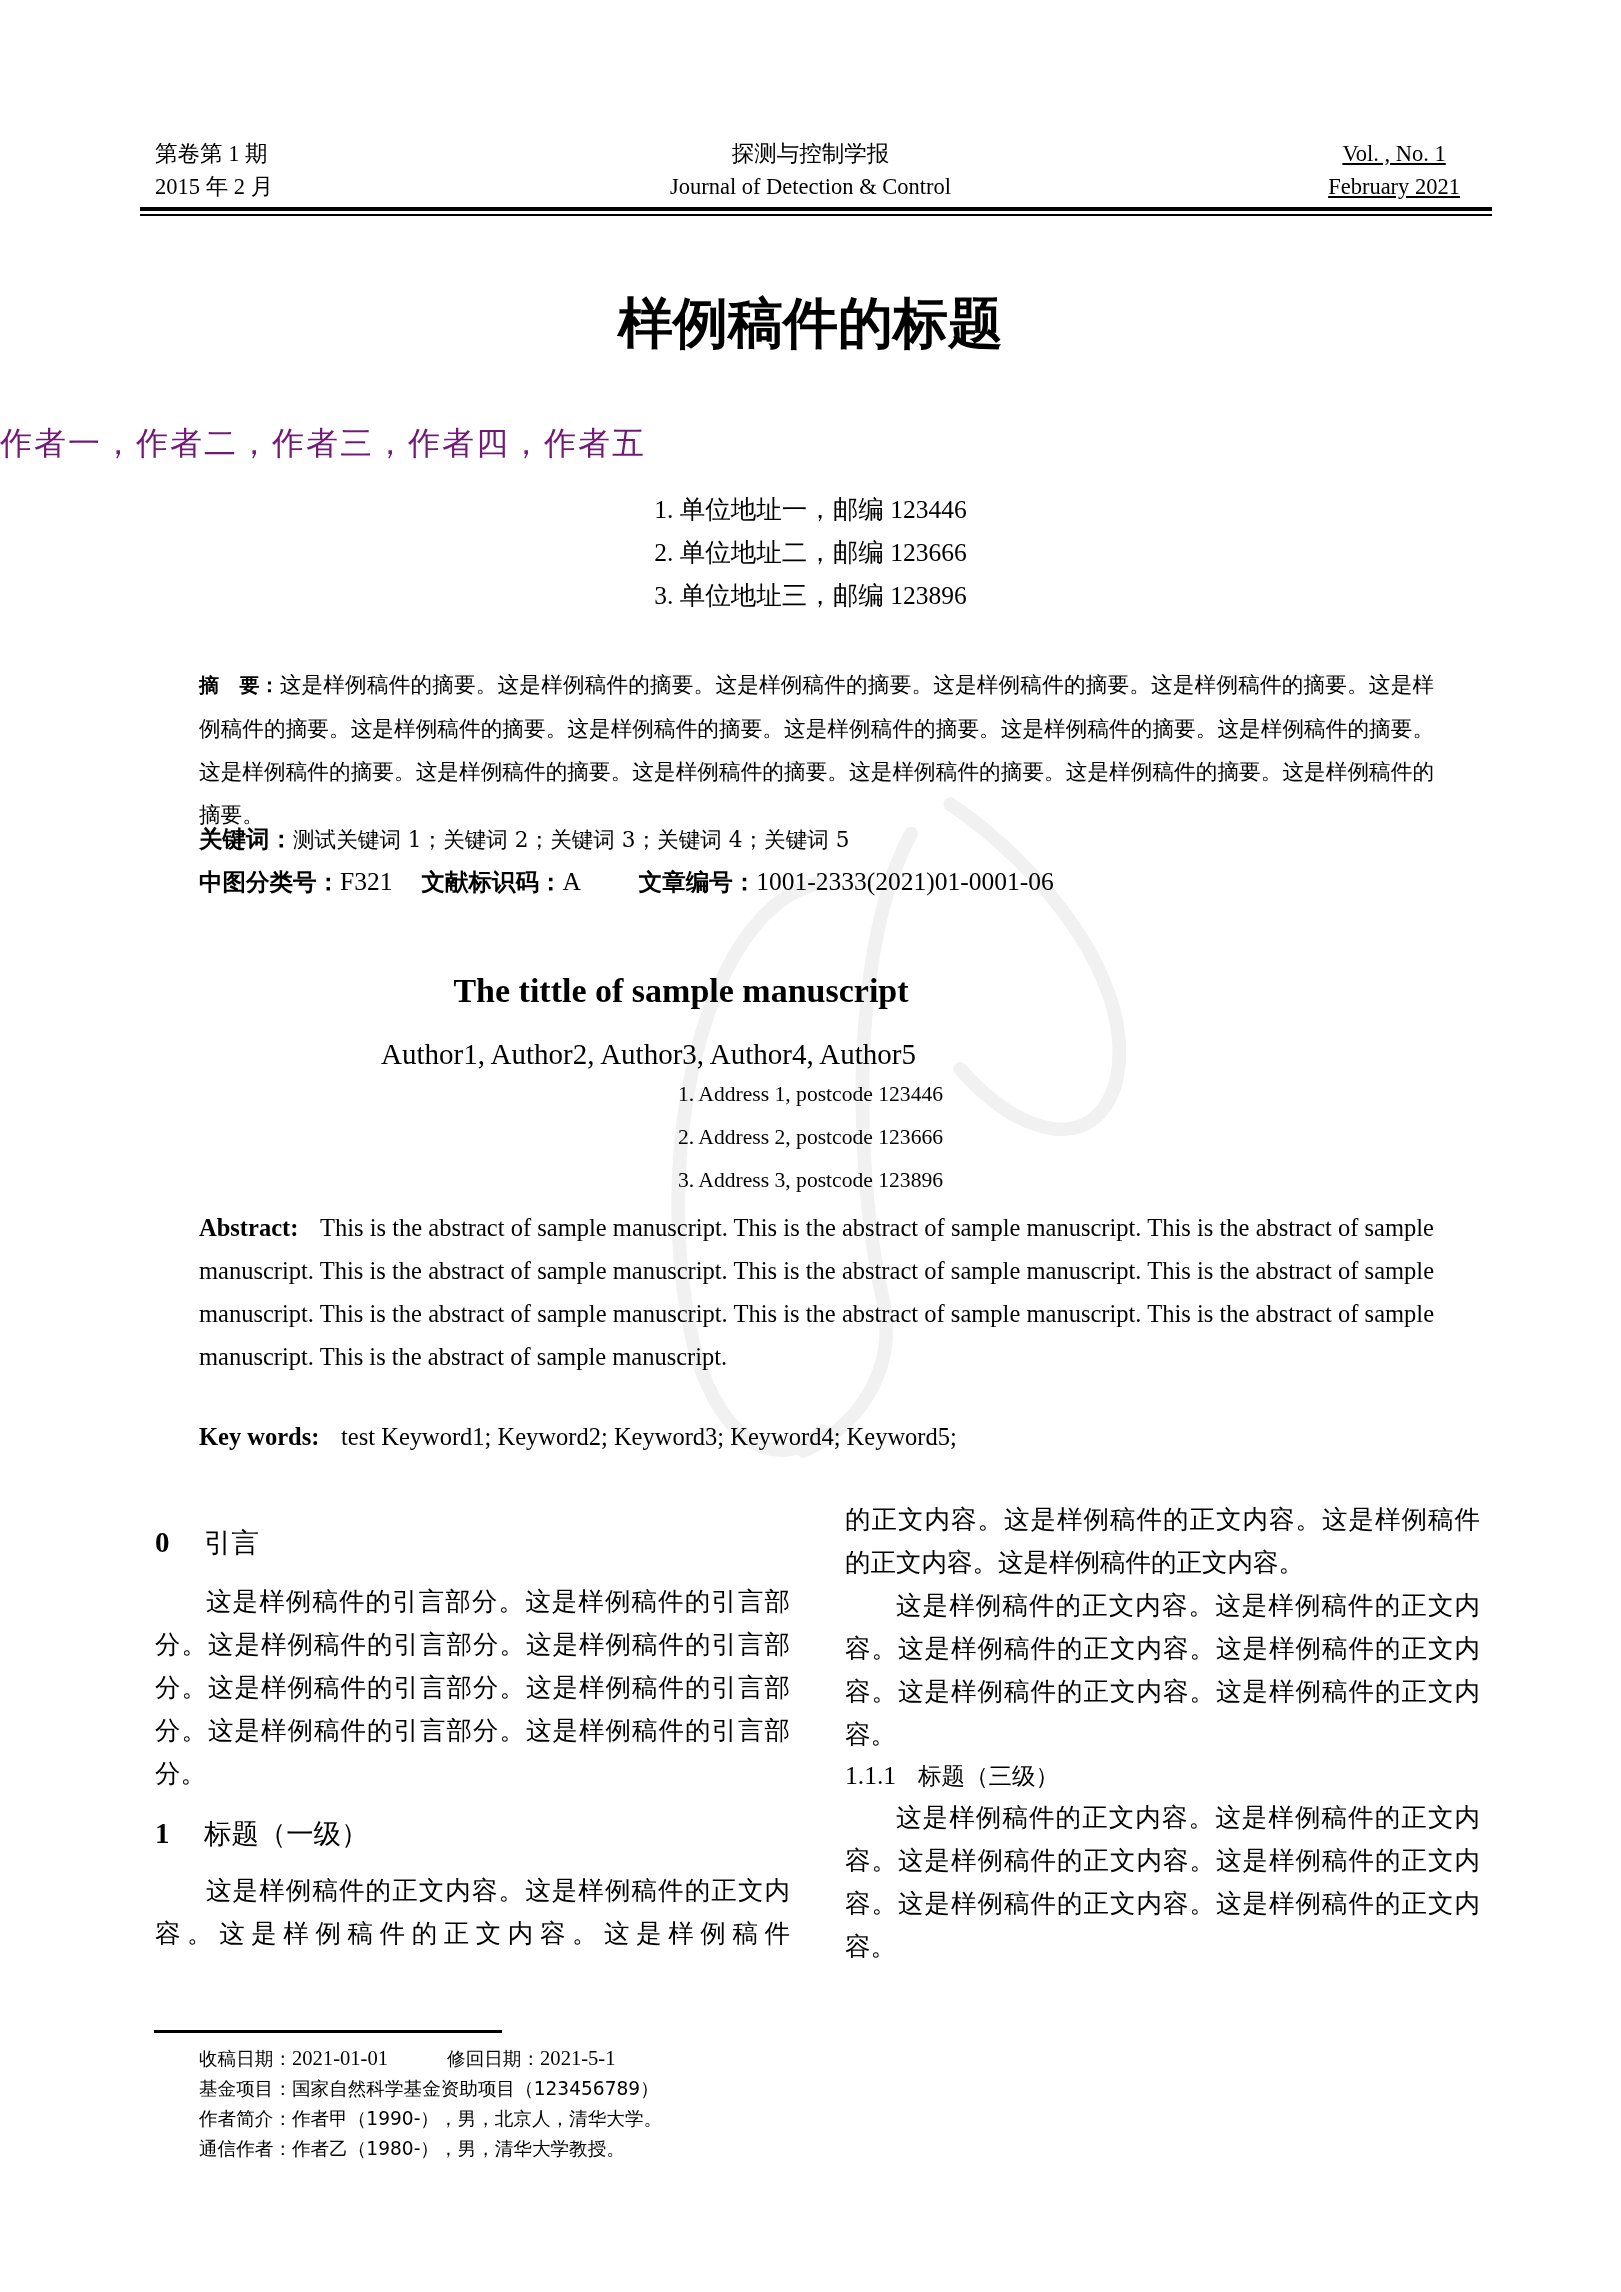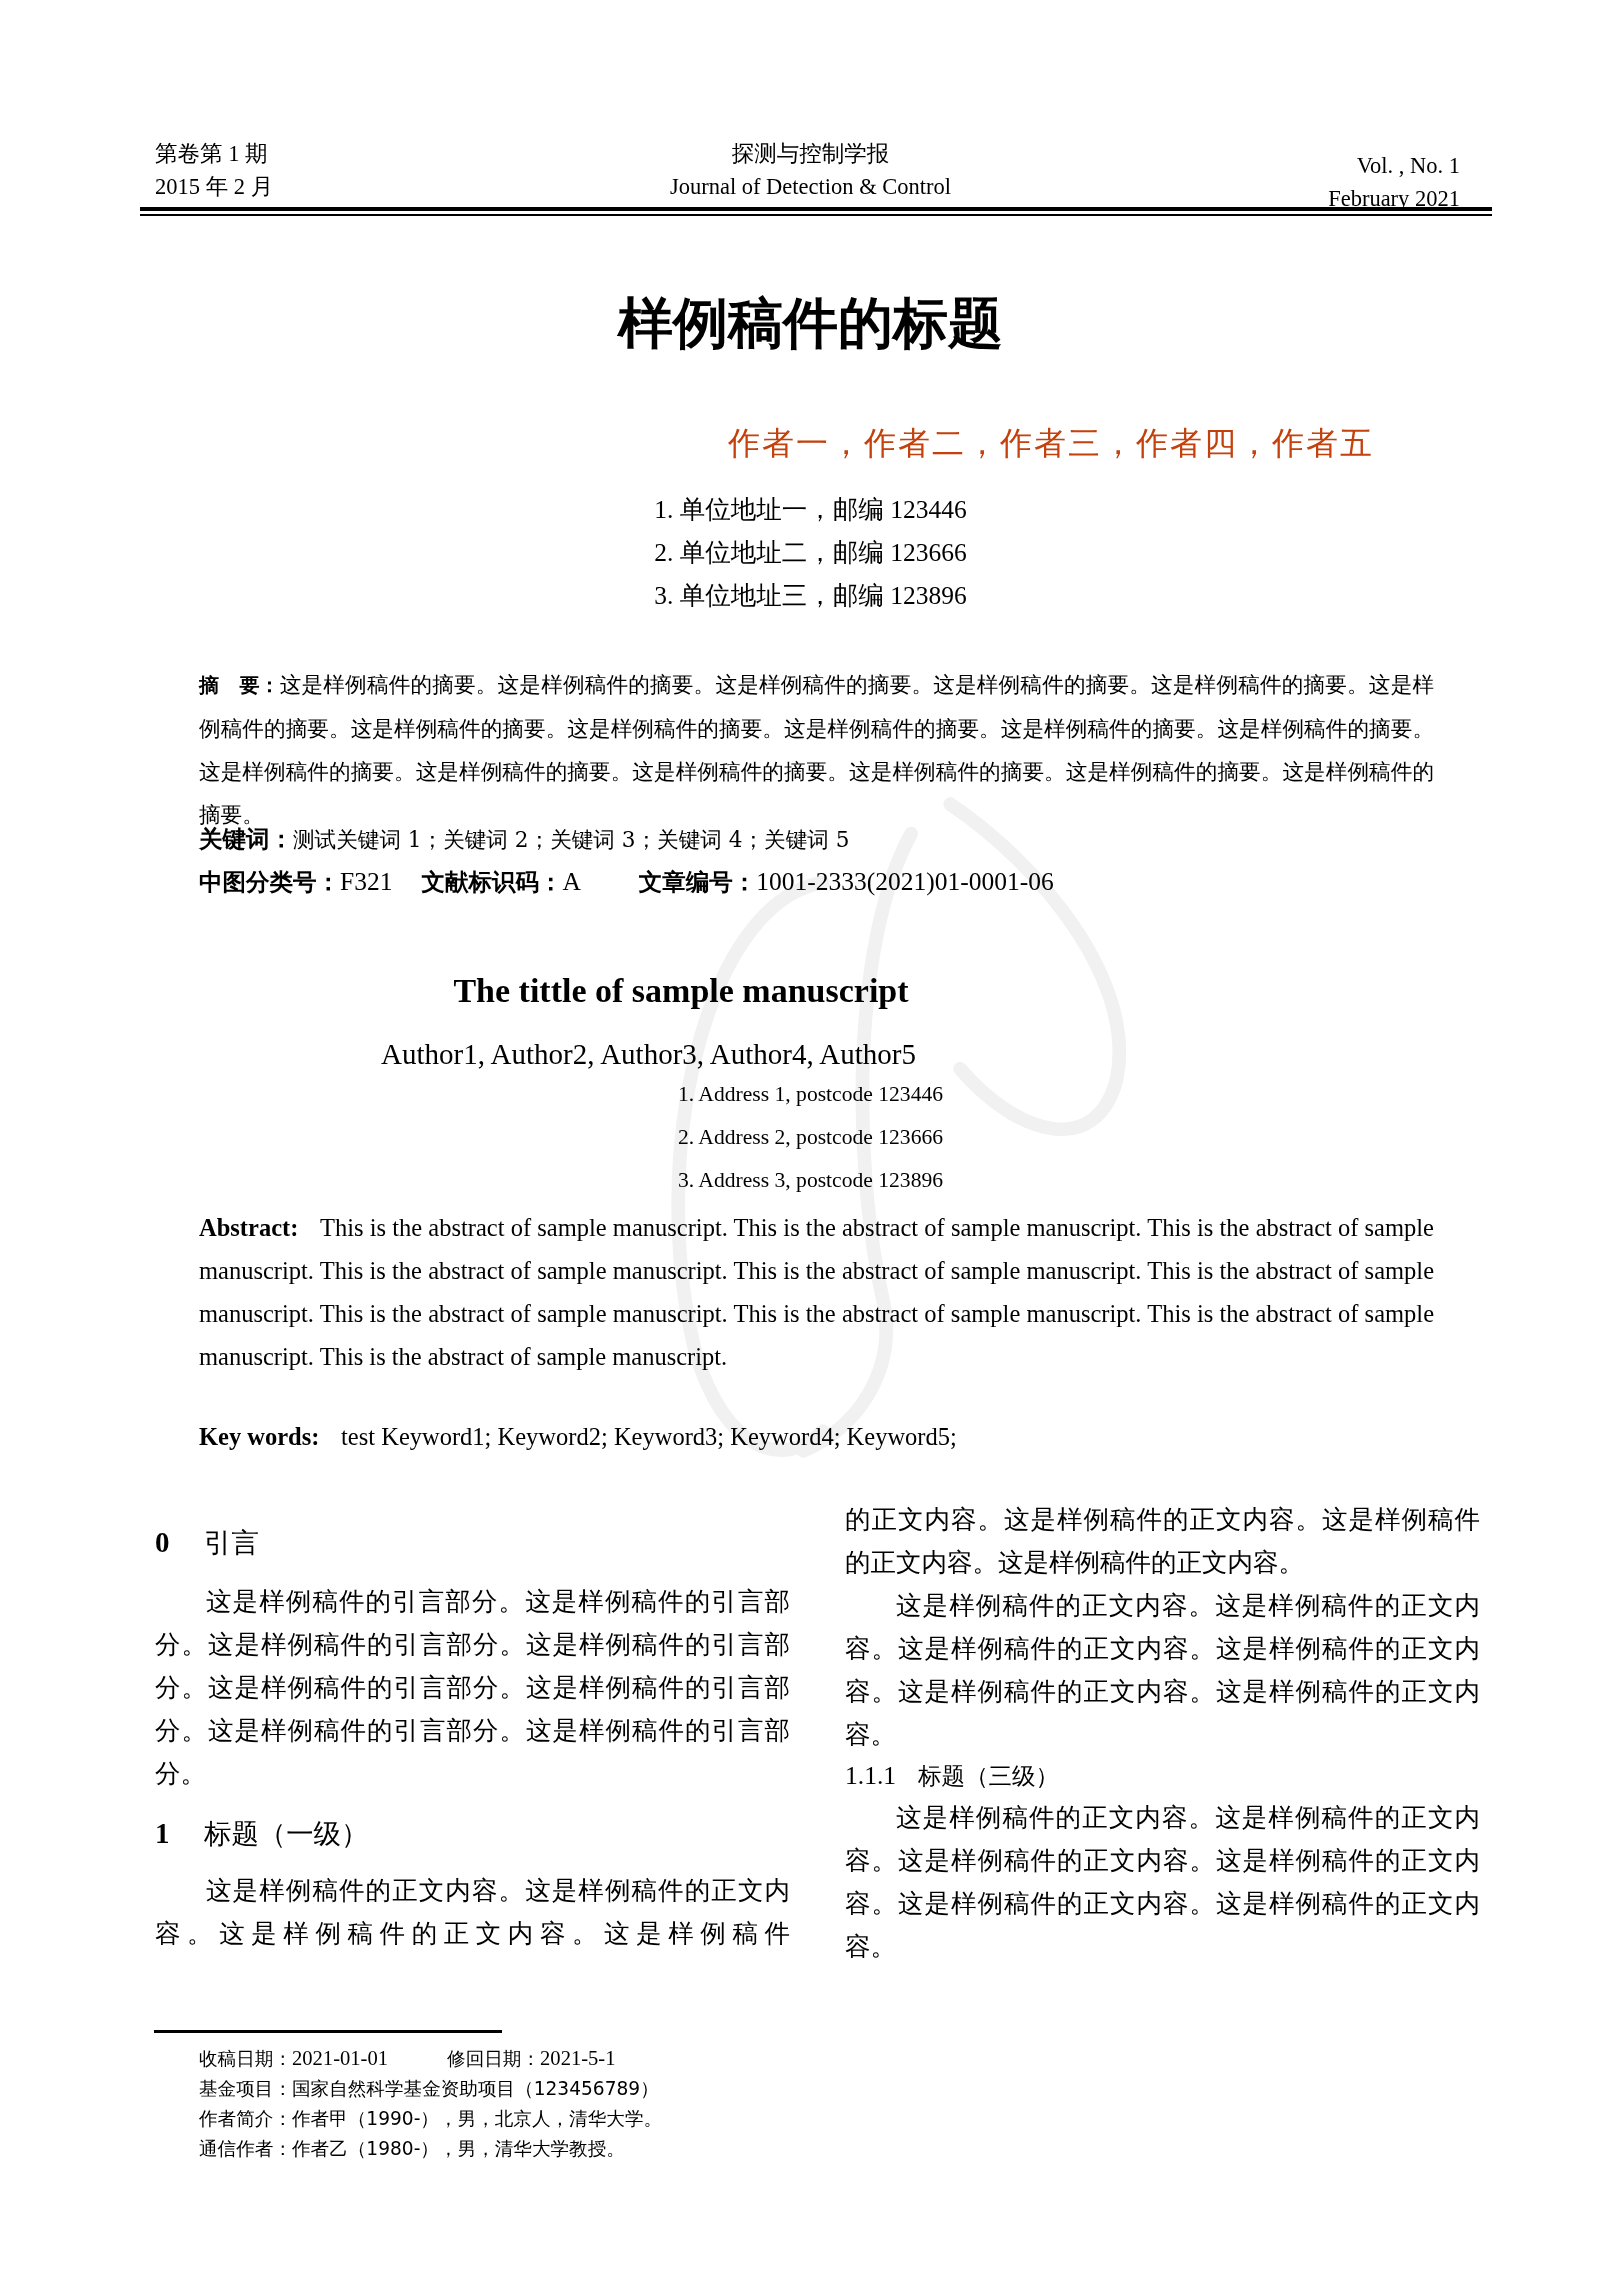--- a/index.html
+++ b/index.html
@@ -4,30 +4,30 @@
 <style>
   html, body { margin:0; padding:0; background:#ffffff; }
   body { width:1621px; height:2293px; position:relative; overflow:hidden; color:#000; }
   .abs { position:absolute; }
   .line { white-space:nowrap; }
 
   
   .hdr { font-family:"Liberation Serif","DejaVu Serif",serif; font-size:22.5px; line-height:33px; }
   #hdr-left { left:155px; top:137px; }
   #hdr-center { left:0; width:1621px; top:137px; text-align:center; }
-  #hdr-right { right:161px; top:149px; text-align:right; }
+  #hdr-right { right:161px; top:137px; text-align:center;text-decoration:underline; }
   #rule-thick { left:140px; top:207px; width:1352px; height:3.9px; background:#000; }
   #rule-thin { left:140px; top:214px; width:1352px; height:2px; background:#000; }
 
   
   #watermark { left:529px; top:745px; width:627px; height:765px; pointer-events:none; }
 
   
   #cn-title { left:0; width:1621px; top:284px; text-align:center; font-family:"DejaVu Sans",sans-serif; font-weight:bold; font-size:55px; line-height:78px; }
-  #cn-authors { left:0; width:1374px; top:421px; text-align:right; font-family:"DejaVu Serif",serif; font-size:32px; line-height:45px; color:#c2410c; letter-spacing:2px; }
+  #cn-authors { left:0; width:1374px; top:421px; text-align:left; font-family:"DejaVu Serif",serif; font-size:32px; line-height:45px; color:#701a75; letter-spacing:2px; }
   .cn-aff { left:0; width:1621px; text-align:center; font-size:25.5px; line-height:39px; }
   .cn-aff .num { font-family:"Liberation Serif",serif; }
   .cn-aff .txt { font-family:"DejaVu Sans",sans-serif; }
 
   
   #cn-abs { left:199px; top:663px; width:1235px; font-family:"DejaVu Serif",serif; font-size:21.6px; line-height:43px; text-align:justify; text-align-last:left; }
   #cn-abs .lbl { font-family:"DejaVu Sans",sans-serif; font-weight:bold; font-size:20px; }
   #cn-kw { left:199px; top:822px; font-family:"DejaVu Serif",serif; font-size:21.6px; line-height:35px; }
   #cn-kw .lbl { font-family:"DejaVu Sans",sans-serif; font-weight:bold; font-size:23.5px; }
   #cn-class { left:199px; top:864px; font-size:23.5px; line-height:35px; }

